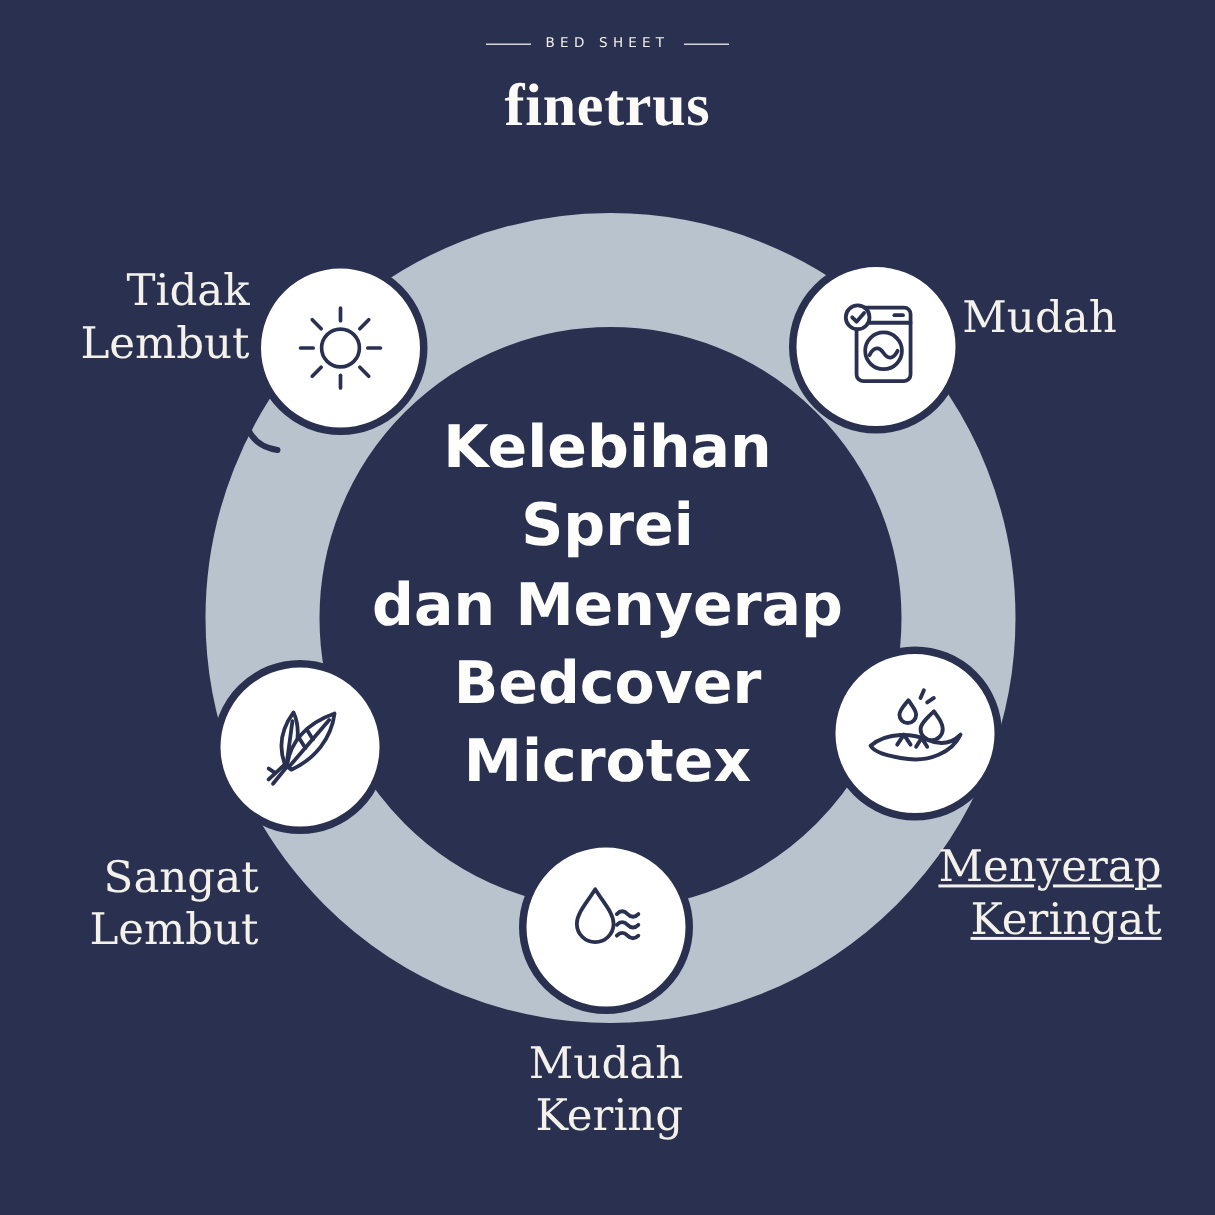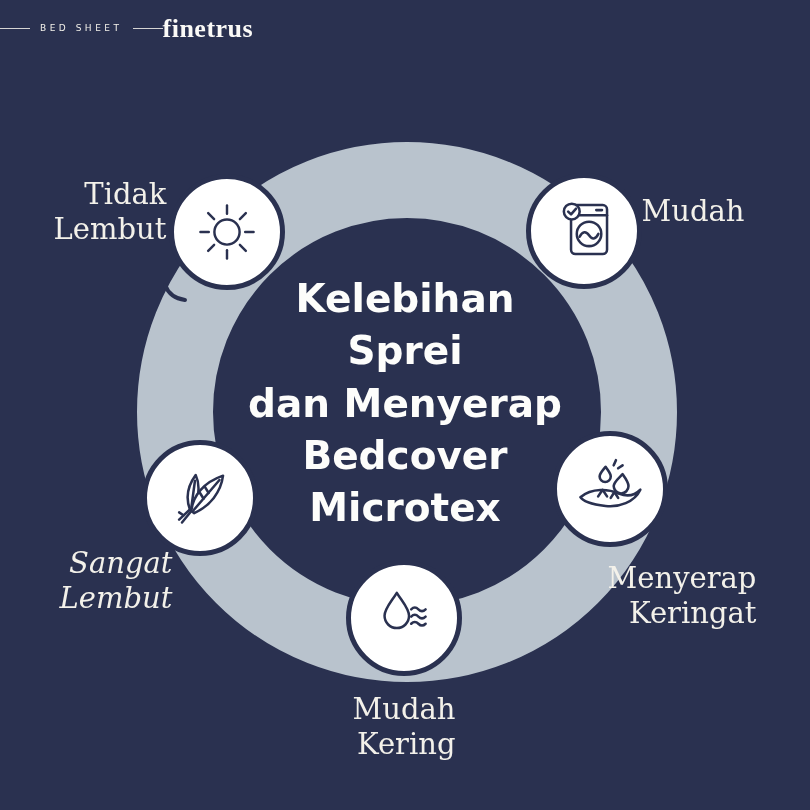--- a/index.html
+++ b/index.html
@@ -4,25 +4,25 @@
 <style>
   :root{
     --bg:#2a3150; --ring:#b9c3cd; --navy:#2a3150; --node-fill:#ffffff; --text:#f3f1ea; --title:#fdfdfb;
   }
   *{margin:0;padding:0;box-sizing:border-box;}
   html,body{width:810px;height:810px;overflow:hidden;}
   body{background:var(--bg);font-family:"DejaVu Serif","Liberation Serif",serif;}
   .canvas{position:relative;width:810px;height:810px;background:var(--bg);}
 
   
-  .brand{position:absolute;left:0;top:12px;width:810px;display:flex;flex-direction:row;align-items:center;}
+  .brand{position:absolute;left:0;top:24px;width:810px;display:flex;flex-direction:column;align-items:center;}
   .tagline-row{display:flex;align-items:center;gap:10px;}
   .tagline-line{width:30px;height:1px;background:var(--text);opacity:.85;}
   .tagline{font-family:"DejaVu Sans","Liberation Sans",sans-serif;font-size:9px;letter-spacing:3.5px;color:var(--text);}
-  .logo{margin-top:2px;font-family:"Liberation Serif","DejaVu Serif",serif;font-weight:700;font-size:26px;color:#fbfaf7;letter-spacing:.5px;}
+  .logo{margin-top:12px;font-family:"Liberation Serif","DejaVu Serif",serif;font-weight:700;font-size:40px;color:#fbfaf7;letter-spacing:.5px;}
 
   
   .ring{position:absolute;left:137px;top:142px;width:540px;height:540px;border:76px solid var(--ring);border-radius:50%;}
 
   
   .center-title{position:absolute;left:405px;top:404px;transform:translate(-50%,-50%);width:340px;text-align:center;
     font-family:"DejaVu Sans","Liberation Sans",sans-serif;font-weight:700;font-size:39px;line-height:1.34;color:var(--title);}
 
   
   .node{position:absolute;width:116px;height:116px;border-radius:50%;background:var(--node-fill);
@@ -32,22 +32,22 @@
   .node-wash{left:526px;top:173px;}
   .node-feather{left:142px;top:440px;}
   .node-absorb{left:552px;top:431px;}
   .node-drop{left:346px;top:560px;}
 
   
   .label{position:absolute;transform:translate(-50%,-50%);text-align:right;color:var(--text);
     font-size:29px;line-height:1.22;white-space:nowrap;}
   .label-tidak{left:110px;top:212px;}
   .label-dicuci{left:693px;top:212px;}
-  .label-lembut{left:116px;top:581px;font-style:italic;}
-  .label-keringat{left:682px;top:596px;}
+  .label-lembut{left:116px;top:603px;}
+  .label-keringat{left:700px;top:596px;text-decoration:underline;}
   .label-kering{left:404px;top:727px;}
 
   .accent{position:absolute;left:162px;top:282px;}
 
   .icon-stroke{stroke:var(--navy);fill:none;stroke-width:3.5;stroke-linecap:round;stroke-linejoin:round;}
   .icon-stroke-fill{stroke:var(--navy);fill:#ffffff;stroke-width:3.5;stroke-linecap:round;stroke-linejoin:round;}
 </style>
 </head>
 <body>
 

